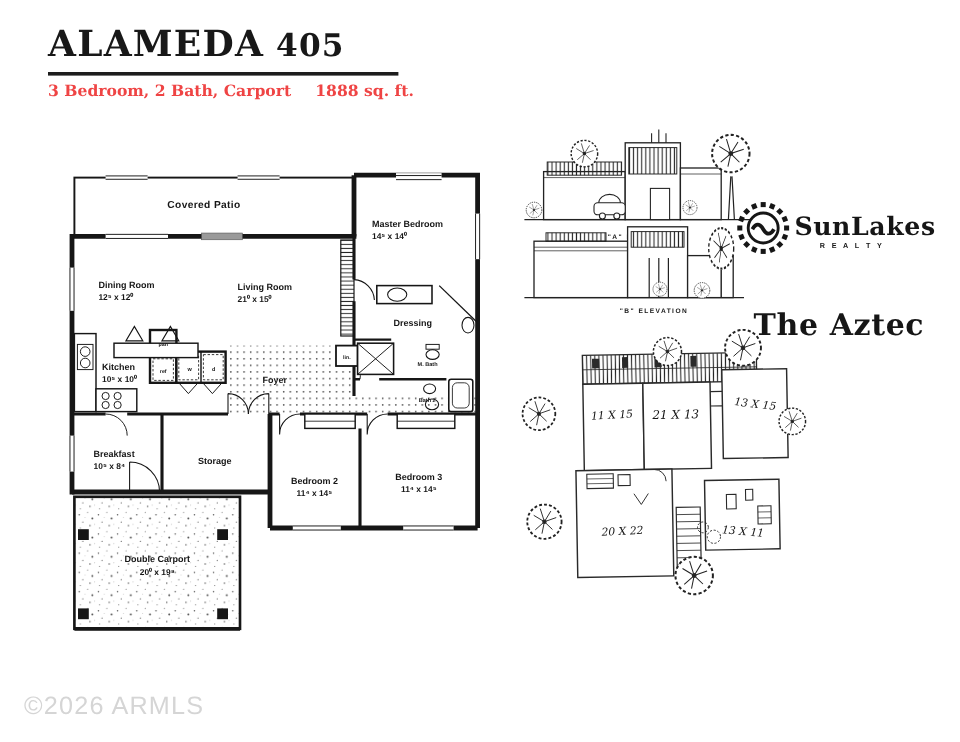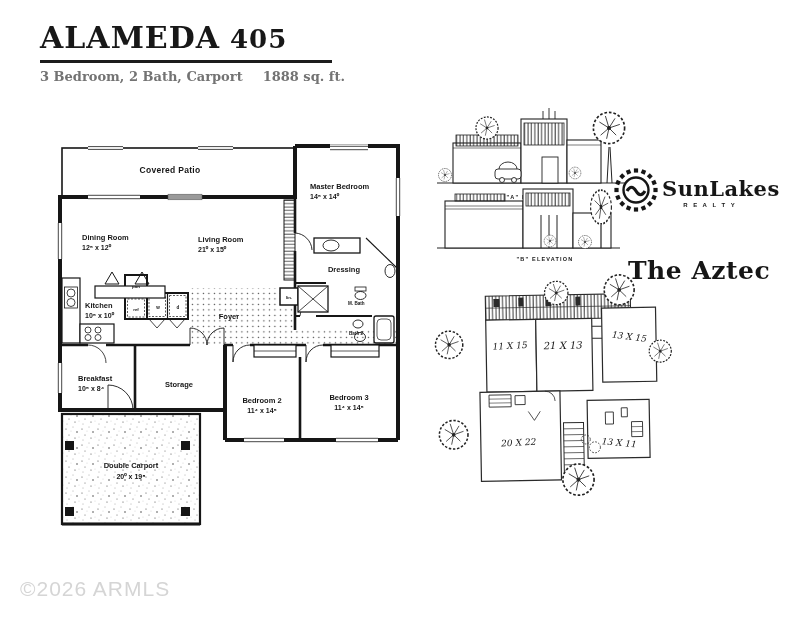--- a/index.html
+++ b/index.html
@@ -3,21 +3,21 @@
 <meta charset="utf-8">
 <style>
   html,body{margin:0;padding:0;background:#fff;}
   .page{position:relative;width:800px;height:618px;background:#ffffff;overflow:hidden;
         font-family:"Liberation Sans",sans-serif;color:#161616;padding-left:44px;}
   .hdr{position:absolute;left:40px;top:20px;width:400px;}
   .title{font-family:"DejaVu Serif",serif;font-weight:bold;font-size:30px;letter-spacing:1px;color:#181818;}
   .title .num{font-size:26px;margin-left:10px;}
   .rule{position:absolute;left:40px;top:60px;width:292px;height:3px;background:#1d1d1d;}
   .subtitle{position:absolute;left:40px;top:69px;font-family:"DejaVu Serif",serif;font-weight:bold;
-            font-size:13px;color:#737373;white-space:nowrap;}
+            font-size:13px;color:#ef4444;white-space:nowrap;}
   .subtitle .sqft{margin-left:20px;}
   svg text{fill:#161616;}
   .lbl{font-family:"Liberation Sans",sans-serif;font-weight:bold;}
   .hand{font-family:"DejaVu Serif",serif;font-style:italic;fill:#2a2a2a;}
   .wm{position:absolute;left:4px;top:577px;font-size:21px;letter-spacing:1px;color:#d5d5d5;
       font-family:"Liberation Sans",sans-serif;margin-left:16px;}
 </style>
 </head>
 <body>
 

